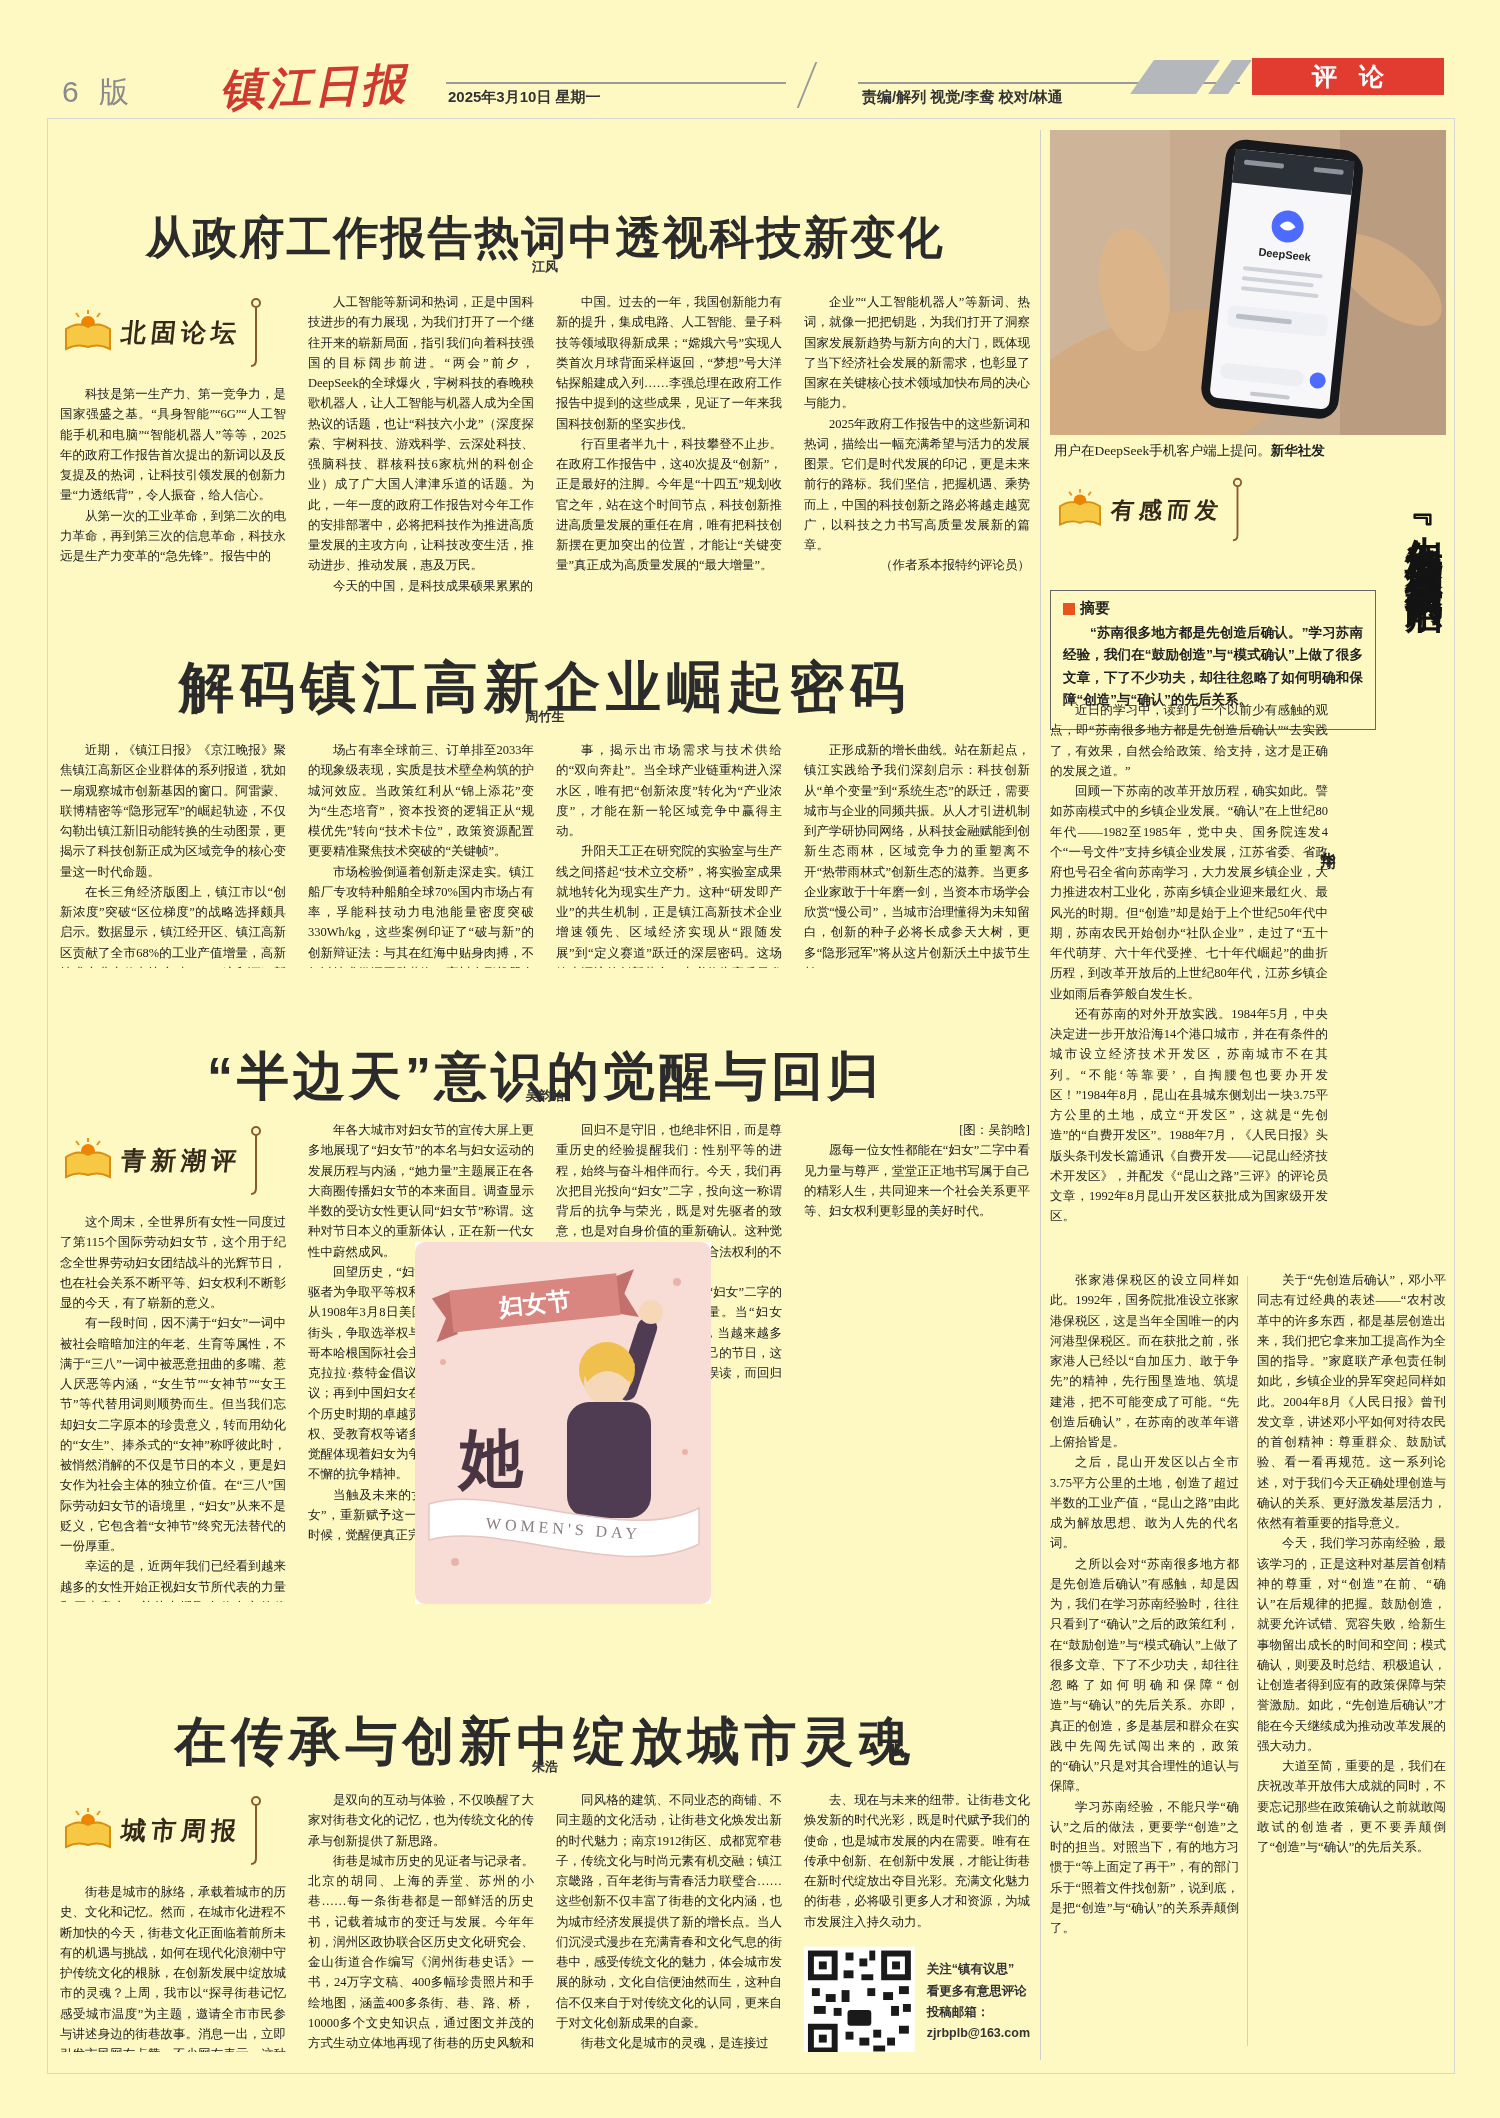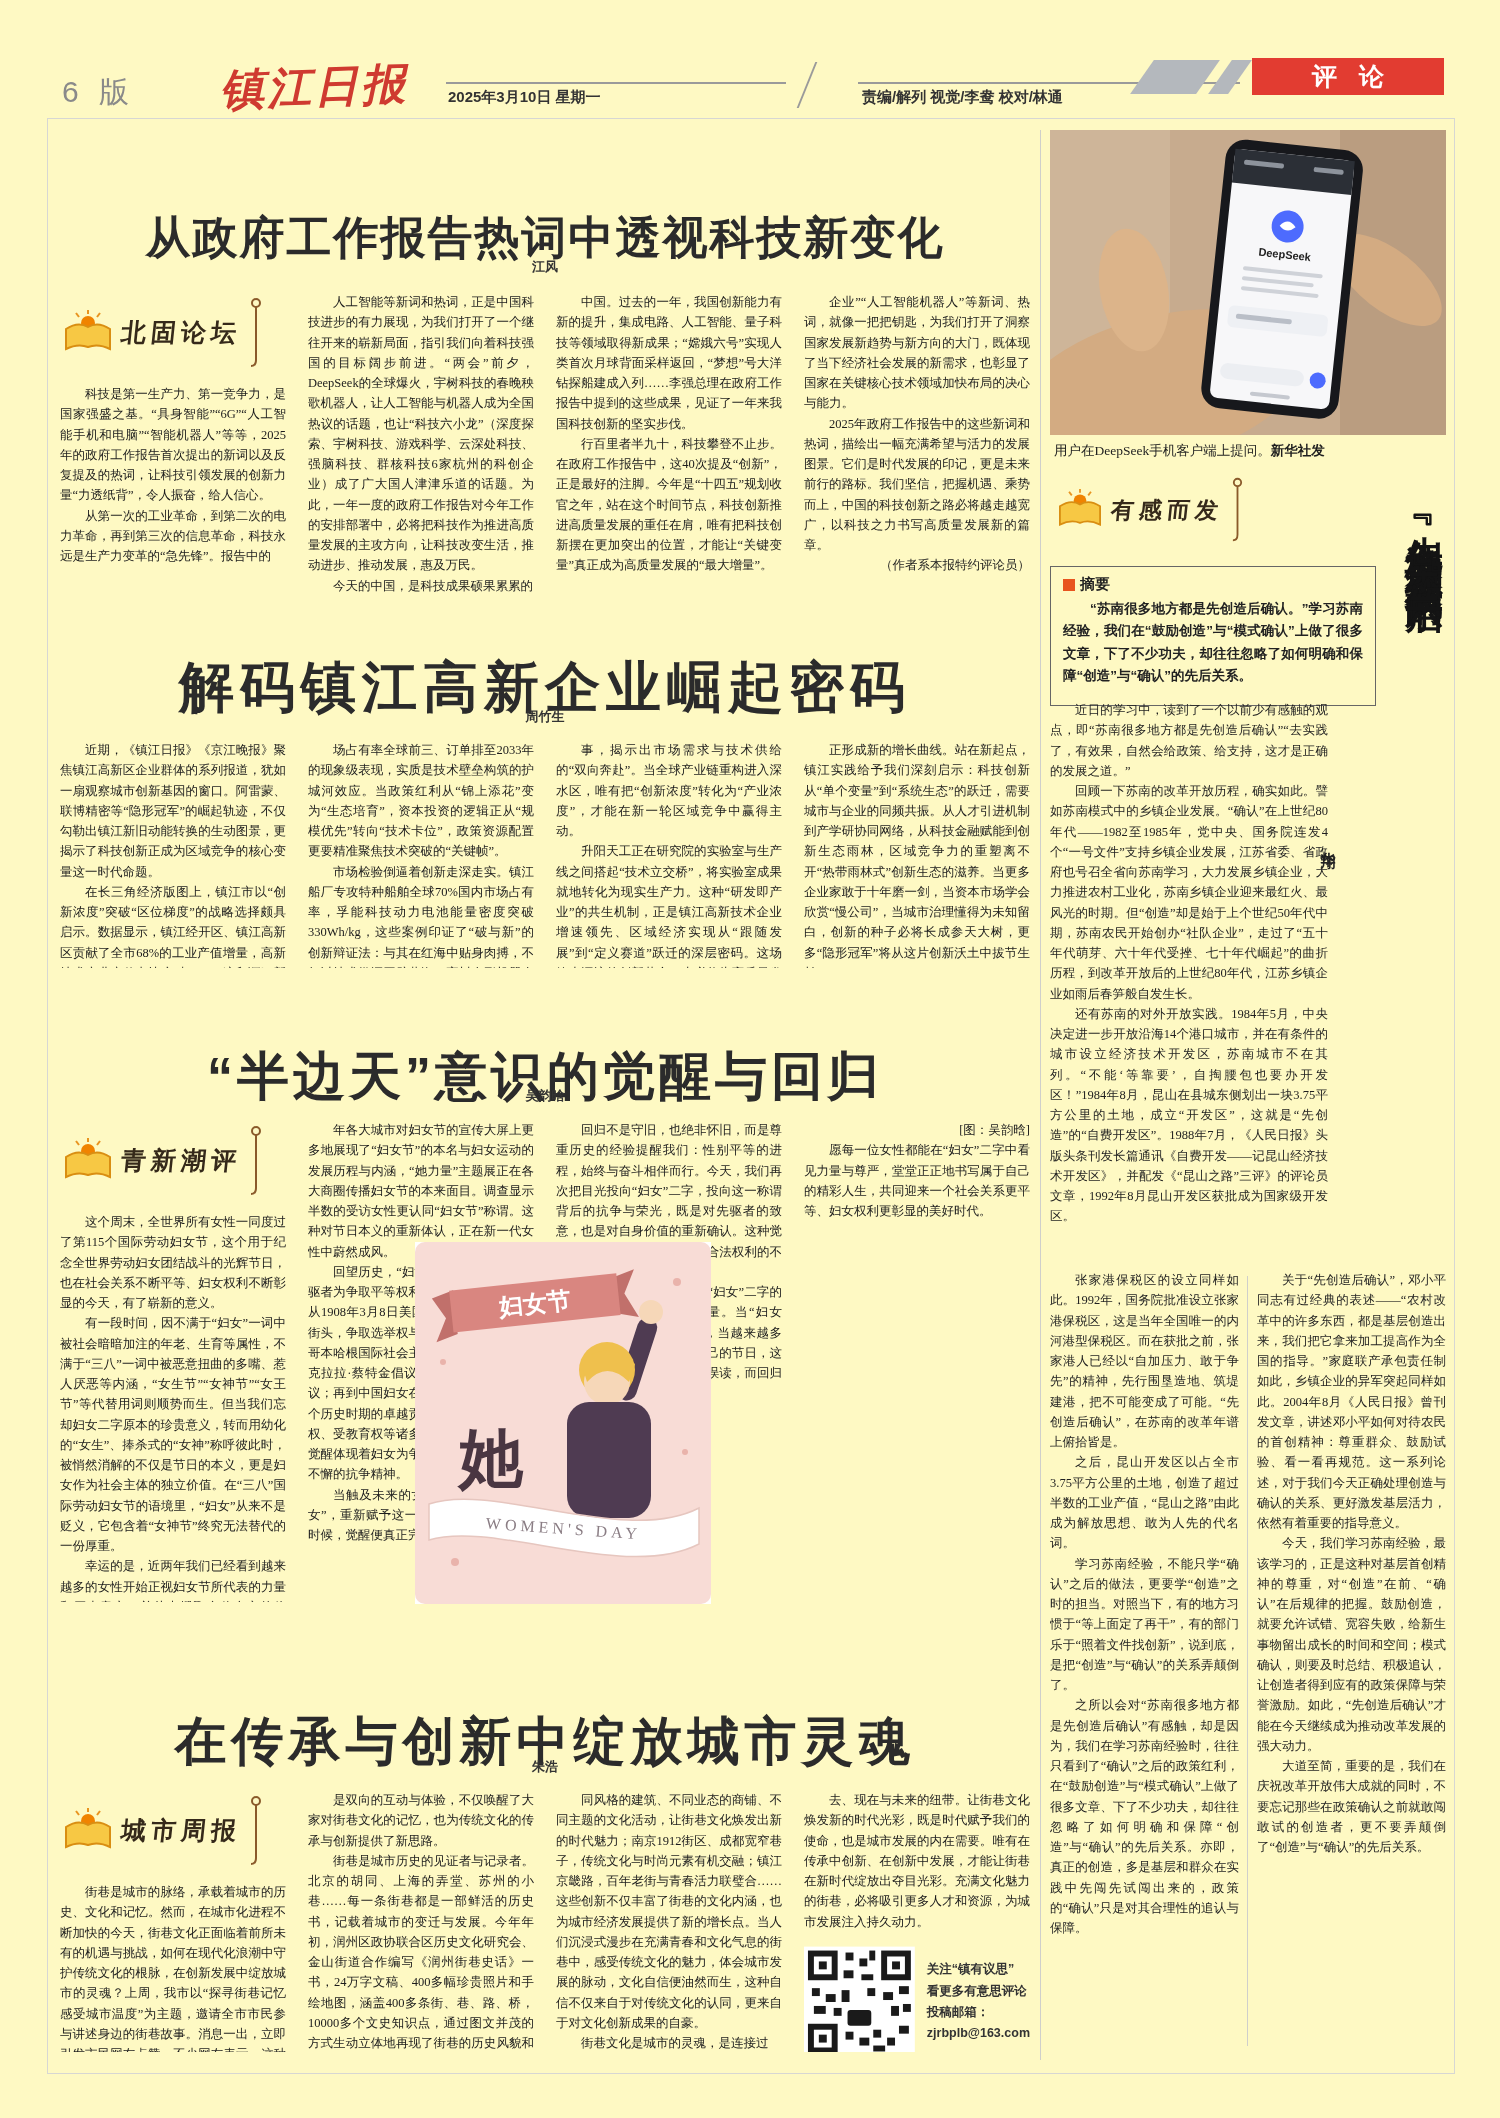--- a/index.html
+++ b/index.html
@@ -54,21 +54,21 @@
               text-align:center;flex:1;}
   .qr-caption .para{text-indent:0;text-align:left;line-height:1.7;}
 
   
   .right-zone{position:absolute;left:1050px;top:130px;width:396px;height:1932px;}
   .photo{position:absolute;left:0;top:0;width:396px;height:305px;}
   .caption-row{position:absolute;left:4px;top:312px;width:396px;display:flex;justify-content:flex-start;
                font-size:13.5px;}
   .caption-credit{font-weight:900;font-family:"Liberation Sans",sans-serif;}
   .right-badge{position:absolute;left:6px;top:346px;}
-  .abstract{position:absolute;left:0;top:436px;width:300px;height:122px;border:1px solid #666;
+  .abstract{position:absolute;left:0;top:460px;width:300px;height:122px;border:1px solid #666;
             padding:8px 12px;font-family:"Liberation Sans",sans-serif;}
   .abs-label{display:flex;align-items:center;gap:5px;font-size:15px;font-weight:900;color:#222;}
   .abs-square{width:12px;height:12px;background:#e8541e;display:inline-block;}
   .abs-text{margin-top:4px;font-size:13.5px;font-weight:700;line-height:1.65;text-align:justify;
             text-indent:2em;color:#222;}
   .vtitle{position:absolute;left:292px;top:372px;width:104px;height:786px;writing-mode:vertical-rl;
           text-orientation:upright;font-family:"Liberation Sans",sans-serif;font-weight:900;
           font-size:38px;letter-spacing:4px;color:#141414;line-height:1.2;}
   .vauthor{position:absolute;left:268px;top:710px;writing-mode:vertical-rl;text-orientation:upright;
            font-size:15px;font-weight:700;font-family:"Liberation Sans",sans-serif;color:#222;}
@@ -394,22 +394,22 @@
 
     <div class="col-top">
         <p class="para">近日的学习中，读到了一个以前少有感触的观点，即“苏南很多地方都是先创造后确认”“去实践了，有效果，自然会给政策、给支持，这才是正确的发展之道。”</p>
         <p class="para">回顾一下苏南的改革开放历程，确实如此。譬如苏南模式中的乡镇企业发展。“确认”在上世纪80年代——1982至1985年，党中央、国务院连发4个“一号文件”支持乡镇企业发展，江苏省委、省政府也号召全省向苏南学习，大力发展乡镇企业，大力推进农村工业化，苏南乡镇企业迎来最红火、最风光的时期。但“创造”却是始于上个世纪50年代中期，苏南农民开始创办“社队企业”，走过了“五十年代萌芽、六十年代受挫、七十年代崛起”的曲折历程，到改革开放后的上世纪80年代，江苏乡镇企业如雨后春笋般自发生长。</p>
         <p class="para">还有苏南的对外开放实践。1984年5月，中央决定进一步开放沿海14个港口城市，并在有条件的城市设立经济技术开发区，苏南城市不在其列。“不能‘等靠要’，自掏腰包也要办开发区！”1984年8月，昆山在县城东侧划出一块3.75平方公里的土地，成立“开发区”，这就是“先创造”的“自费开发区”。1988年7月，《人民日报》头版头条刊发长篇通讯《自费开发——记昆山经济技术开发区》，并配发《“昆山之路”三评》的评论员文章，1992年8月昆山开发区获批成为国家级开发区。</p>
       </div>
     <div class="lower-cols">
       <div class="lower-col">
           <p class="para">张家港保税区的设立同样如此。1992年，国务院批准设立张家港保税区，这是当年全国唯一的内河港型保税区。而在获批之前，张家港人已经以“自加压力、敢于争先”的精神，先行围垦造地、筑堤建港，把不可能变成了可能。“先创造后确认”，在苏南的改革年谱上俯拾皆是。</p>
           <p class="para">之后，昆山开发区以占全市3.75平方公里的土地，创造了超过半数的工业产值，“昆山之路”由此成为解放思想、敢为人先的代名词。</p>
+          <p class="para">之所以会对“苏南很多地方都是先创造后确认”有感触，却是因为，我们在学习苏南经验时，往往只看到了“确认”之后的政策红利，在“鼓励创造”与“模式确认”上做了很多文章、下了不少功夫，却往往忽略了如何明确和保障“创造”与“确认”的先后关系。亦即，真正的创造，多是基层和群众在实践中先闯先试闯出来的，政策的“确认”只是对其合理性的追认与保障。</p>
           <p class="para">学习苏南经验，不能只学“确认”之后的做法，更要学“创造”之时的担当。对照当下，有的地方习惯于“等上面定了再干”，有的部门乐于“照着文件找创新”，说到底，是把“创造”与“确认”的关系弄颠倒了。</p>
-          <p class="para">之所以会对“苏南很多地方都是先创造后确认”有感触，却是因为，我们在学习苏南经验时，往往只看到了“确认”之后的政策红利，在“鼓励创造”与“模式确认”上做了很多文章、下了不少功夫，却往往忽略了如何明确和保障“创造”与“确认”的先后关系。亦即，真正的创造，多是基层和群众在实践中先闯先试闯出来的，政策的“确认”只是对其合理性的追认与保障。</p>
         </div>
       <div class="lower-col">
           <p class="para">关于“先创造后确认”，邓小平同志有过经典的表述——“农村改革中的许多东西，都是基层创造出来，我们把它拿来加工提高作为全国的指导。”家庭联产承包责任制如此，乡镇企业的异军突起同样如此。2004年8月《人民日报》曾刊发文章，讲述邓小平如何对待农民的首创精神：尊重群众、鼓励试验、看一看再规范。这一系列论述，对于我们今天正确处理创造与确认的关系、更好激发基层活力，依然有着重要的指导意义。</p>
           <p class="para">今天，我们学习苏南经验，最该学习的，正是这种对基层首创精神的尊重，对“创造”在前、“确认”在后规律的把握。鼓励创造，就要允许试错、宽容失败，给新生事物留出成长的时间和空间；模式确认，则要及时总结、积极追认，让创造者得到应有的政策保障与荣誉激励。如此，“先创造后确认”才能在今天继续成为推动改革发展的强大动力。</p>
           <p class="para">大道至简，重要的是，我们在庆祝改革开放伟大成就的同时，不要忘记那些在政策确认之前就敢闯敢试的创造者，更不要弄颠倒了“创造”与“确认”的先后关系。</p>
         </div>
     </div>
     <div class="lower-divider"></div>
   </div>
 

